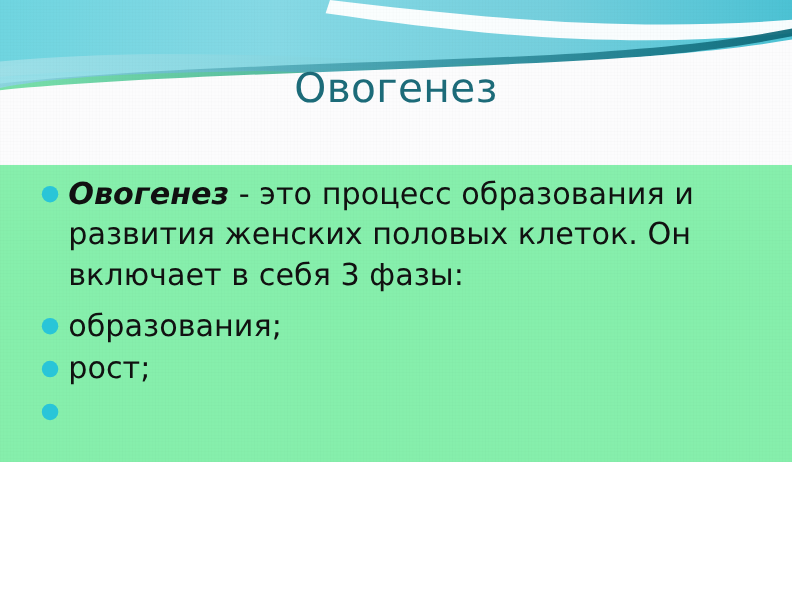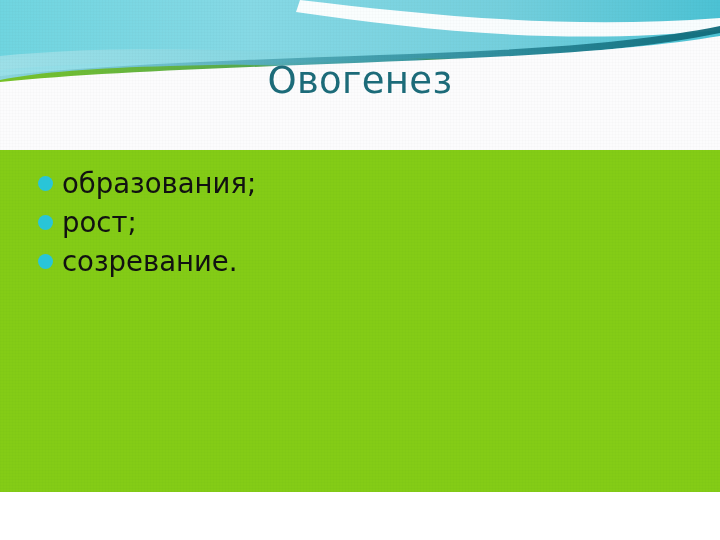--- a/index.html
+++ b/index.html
@@ -6,23 +6,23 @@
     margin: 0;
     padding: 0;
     background: #ffffff;
   }
   body {
     font-family: "DejaVu Sans", sans-serif;
   }
   .slide {
     position: relative;
     width: 720px;
-    height: 492px;
+    height: 420px;
     overflow: hidden;
-    background: #84cc16;
+    background: #86efac;
   }
   
   .slide-texture {
     position: absolute;
     inset: 0;
     background-image:
       linear-gradient(0deg, rgba(0,0,0,0.012) 1px, transparent 1px),
       linear-gradient(90deg, rgba(0,0,0,0.012) 1px, transparent 1px);
     background-size: 3px 3px, 3px 3px;
     pointer-events: none;
@@ -126,33 +126,36 @@
 
     <path d="M0,82 C120,70 300,66 470,58 C580,53 660,46 720,36 L720,150 L0,150 Z" fill="#fcfcfd"></path>
   </svg>
 
   <div class="slide-texture"></div>
 
   <div class="title">Овогенез</div>
 
   <div class="body-list">
 
+    <div class="li li-sub">
+      <span class="bullet"></span>
+      <span class="li-text"><span class="lead-term">Овогенез</span><span> - это процесс образования и развития женских половых клеток. Он включает в себя 3 фазы:</span></span>
+    </div>
 
     <div class="spacer-sm"></div>
 
     <div class="li">
       <span class="bullet"></span>
       <span class="li-text">образования;</span>
     </div>
 
     <div class="li">
       <span class="bullet"></span>
       <span class="li-text">рост;</span>
     </div>
 
     <div class="li">
       <span class="bullet"></span>
-      <span class="li-text">созревание.</span>
     </div>
 
   </div>
 
 </div>
 
 </body></html>

